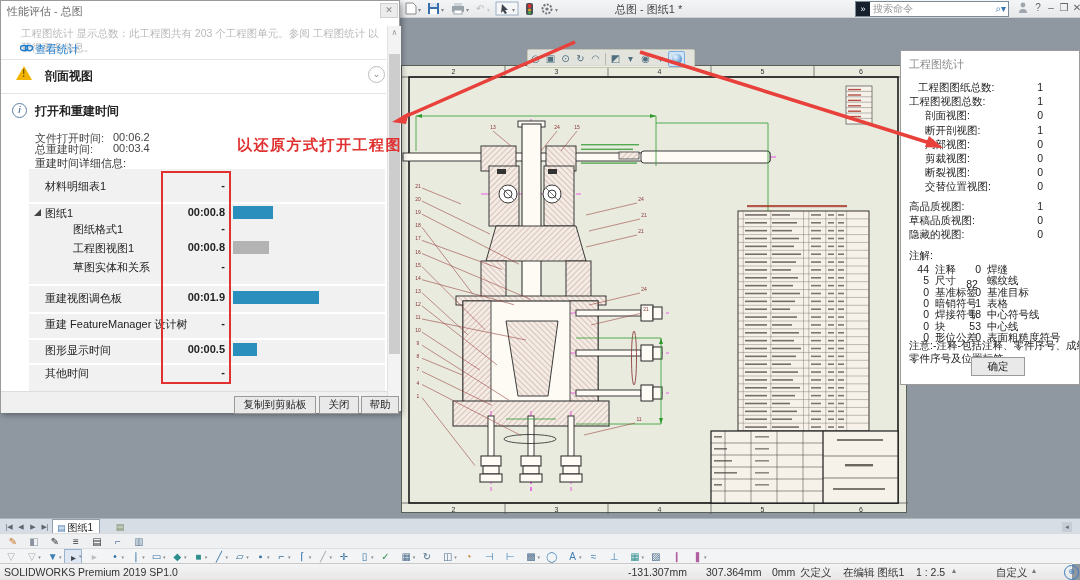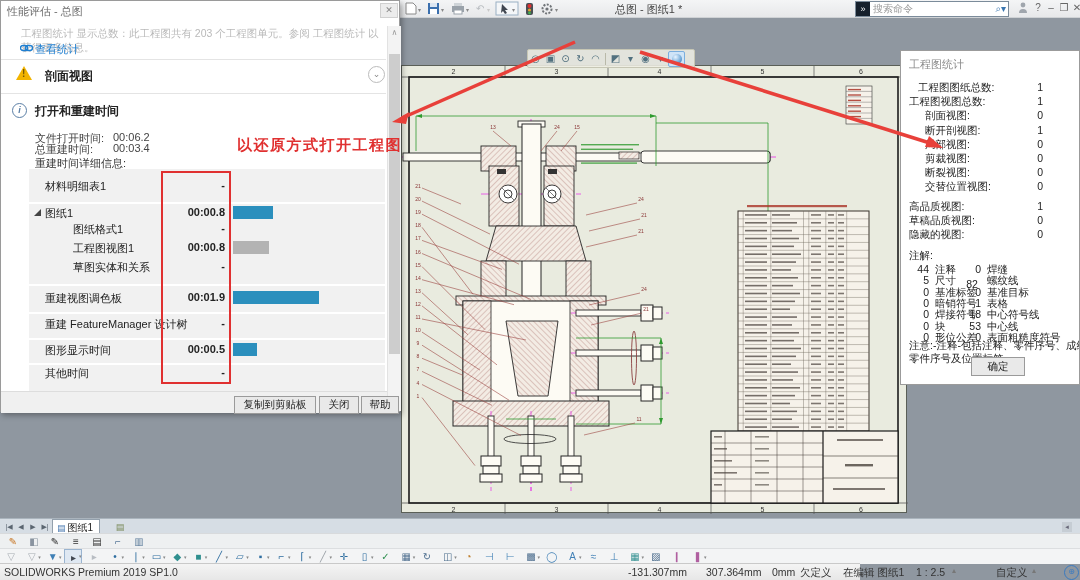--- a/index.html
+++ b/index.html
@@ -91,21 +91,21 @@
   #hscroll-end{position:absolute;left:1062px;top:3px;width:10px;height:10px;background:#c6cdd4;
     font-size:7px;color:#667;text-align:center;line-height:10px;}
   #fmtbar{position:absolute;left:0;top:533px;width:1080px;height:15px;background:#eef0f1;
     border-top:1px solid #d8dadc;z-index:5;}
   #mainbar{position:absolute;left:0;top:548px;width:1080px;height:15px;background:#f3f4f5;
     border-top:1px solid #dcdee0;z-index:5;}
   .tbic{position:absolute;top:0px;width:18px;height:15px;font-size:10px;text-align:center;line-height:15px;}
   .tbic .car{position:absolute;right:0px;bottom:-1px;font-size:5px;color:#888;}
   .tbsel{background:#dfe8f2;border:1px solid #9ab4d0;box-sizing:border-box;}
   
-  #statusbar{position:absolute;left:0;top:563px;width:860px;height:17px;
+  #statusbar{position:absolute;left:0;top:563px;width:1072px;height:17px;
     background:linear-gradient(#f4f4f4,#e6e6e6);border-top:1px solid #c9c9c9;z-index:5;font-size:10.5px;color:#333;}
   .sb{position:absolute;top:2px;white-space:nowrap;}
   .sb-car{color:#777;font-size:8px;}
   #globe{position:absolute;left:1064px;top:1px;width:13px;height:13px;border:1.5px solid #3a7ac0;
     border-radius:50%;color:#3a7ac0;font-size:8px;text-align:center;line-height:12px;}
 </style>
 </head>
 <body>
 
 <div id="app">

